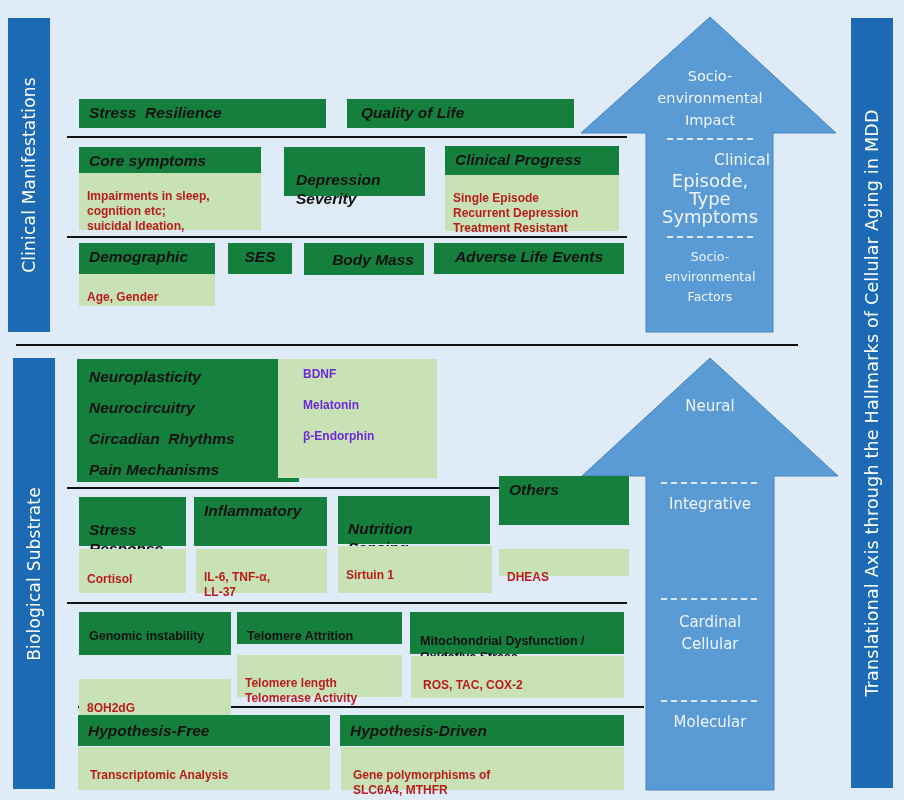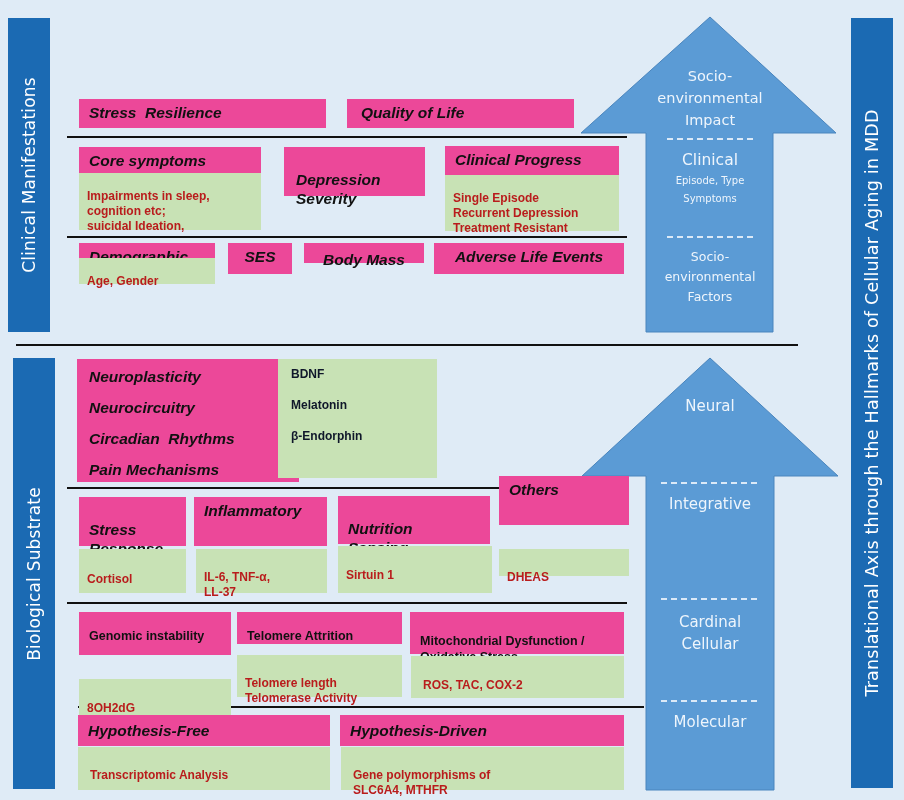--- a/index.html
+++ b/index.html
@@ -11,35 +11,35 @@
   .abs { position: absolute; box-sizing: border-box; }
   .vbar {
     position: absolute; background: #1b6ab3; color: #ffffff;
     display: flex; align-items: center; justify-content: center;
   }
   .vbar span {
     display: block; transform: rotate(-90deg); white-space: nowrap;
     font-family: "DejaVu Sans", sans-serif; font-size: 17px; letter-spacing: 0.2px;
   }
   .rule { position: absolute; height: 2px; background: #111; }
-  .or { background: #ec4899; }
+  .or { background: #15803d; }
   .gr { background: #c8e2b5; }
   .hdr {
     font-weight: bold; font-style: italic; color: #111; font-size: 15.5px;
     padding: 4px 10px; line-height: 19px;
   }
   .hdr-plain {
     font-weight: bold; color: #111; font-size: 12.5px; padding: 16px 10px; line-height: 16px;
   }
   .body {
     font-weight: bold; color: #b91c1c; font-size: 12px; padding: 1px 8px; line-height: 15px;
     white-space: pre-line;
   }
   .list-item { display: block; font-weight: bold; font-style: italic; font-size: 15.5px; color:#111; height: 31px; line-height: 31px; }
-  .list-item-g { display: block; font-weight: bold; font-size: 12px; color:#0f172a; height: 31px; line-height: 28px; }
+  .list-item-g { display: block; font-weight: bold; font-size: 12px; color:#6d28d9; height: 31px; line-height: 28px; margin-left: 12px; }
   svg.arrows { position: absolute; left: 0; top: 0; }
   .arrow-text {
     position: absolute; color: #eef5fc; text-align: center;
     font-family: "DejaVu Sans", sans-serif; white-space: pre-line;
   }
   .dash { position: absolute; border-top: 2px dashed #dbe9f7; height: 0; }
 </style>
 </head>
 <body>
 
@@ -90,27 +90,27 @@
 </div>
 <div class="abs gr body" style="left:445px; top:175px; width:174px; height:56px;">
   <span>Single Episode
 Recurrent Depression
 Treatment Resistant</span>
 </div>
 
 <div class="abs or hdr" style="left:79px; top:243px; width:136px; height:31px;">
   <span>Demographic</span>
 </div>
-<div class="abs gr body" style="left:79px; top:258px; width:136px; height:26px;">
+<div class="abs gr body" style="left:79px; top:274px; width:136px; height:32px;">
   <span>Age, Gender</span>
 </div>
 <div class="abs or hdr" style="left:228px; top:243px; width:64px; height:31px; text-align:center; padding-left:0; padding-right:0;">
   <span>SES</span>
 </div>
-<div class="abs or hdr" style="left:304px; top:243px; width:120px; height:20px; text-align:center; padding-top:7px;">
+<div class="abs or hdr" style="left:304px; top:243px; width:120px; height:32px; text-align:right; padding-top:7px;">
   <span>Body Mass</span>
 </div>
 <div class="abs or hdr" style="left:434px; top:243px; width:190px; height:31px; text-align:center;padding-left:10px;">
   <span>Adverse Life Events</span>
 </div>
 
 <div class="abs or" style="left:77px; top:359px; width:222px; height:123px; padding:2px 12px;">
   <span class="list-item">Neuroplasticity</span>
   <span class="list-item">Neurocircuitry</span>
   <span class="list-item" style="white-space:pre;">Circadian  Rhythms</span>
@@ -182,22 +182,22 @@
 </div>
 <div class="abs gr body" style="left:341px; top:747px; width:283px; height:43px; padding-top:6px; padding-left:12px;">
   <span>Gene polymorphisms of
 SLC6A4, MTHFR</span>
 </div>
 
 <div class="arrow-text" style="left:650px; top:65px; width:120px; font-size:14.5px; line-height:22px;">Socio-
 environmental
 Impact</div>
 <div class="dash" style="left:667px; top:138px; width:86px;"></div>
-<div class="arrow-text" style="left:650px; top:150px; width:120px; font-size:15.5px; line-height:20px;">Clinical</div>
-<div class="arrow-text" style="left:650px; top:172px; width:120px; font-size:10px; line-height:18px;">Episode, Type
+<div class="arrow-text" style="left:650px; top:150px; width:120px; font-size:15.5px; line-height:20px;text-align:right;">Clinical</div>
+<div class="arrow-text" style="left:650px; top:172px; width:120px; font-size:18px; line-height:18px;">Episode, Type
 Symptoms</div>
 <div class="dash" style="left:667px; top:236px; width:86px;"></div>
 <div class="arrow-text" style="left:650px; top:247px; width:120px; font-size:12.5px; line-height:20px;">Socio-
 environmental
 Factors</div>
 
 <div class="arrow-text" style="left:650px; top:395px; width:120px; font-size:15px; line-height:22px;">Neural</div>
 <div class="dash" style="left:661px; top:482px; width:96px;"></div>
 <div class="arrow-text" style="left:650px; top:493px; width:120px; font-size:15px; line-height:22px;">Integrative</div>
 <div class="dash" style="left:661px; top:598px; width:96px;"></div>

